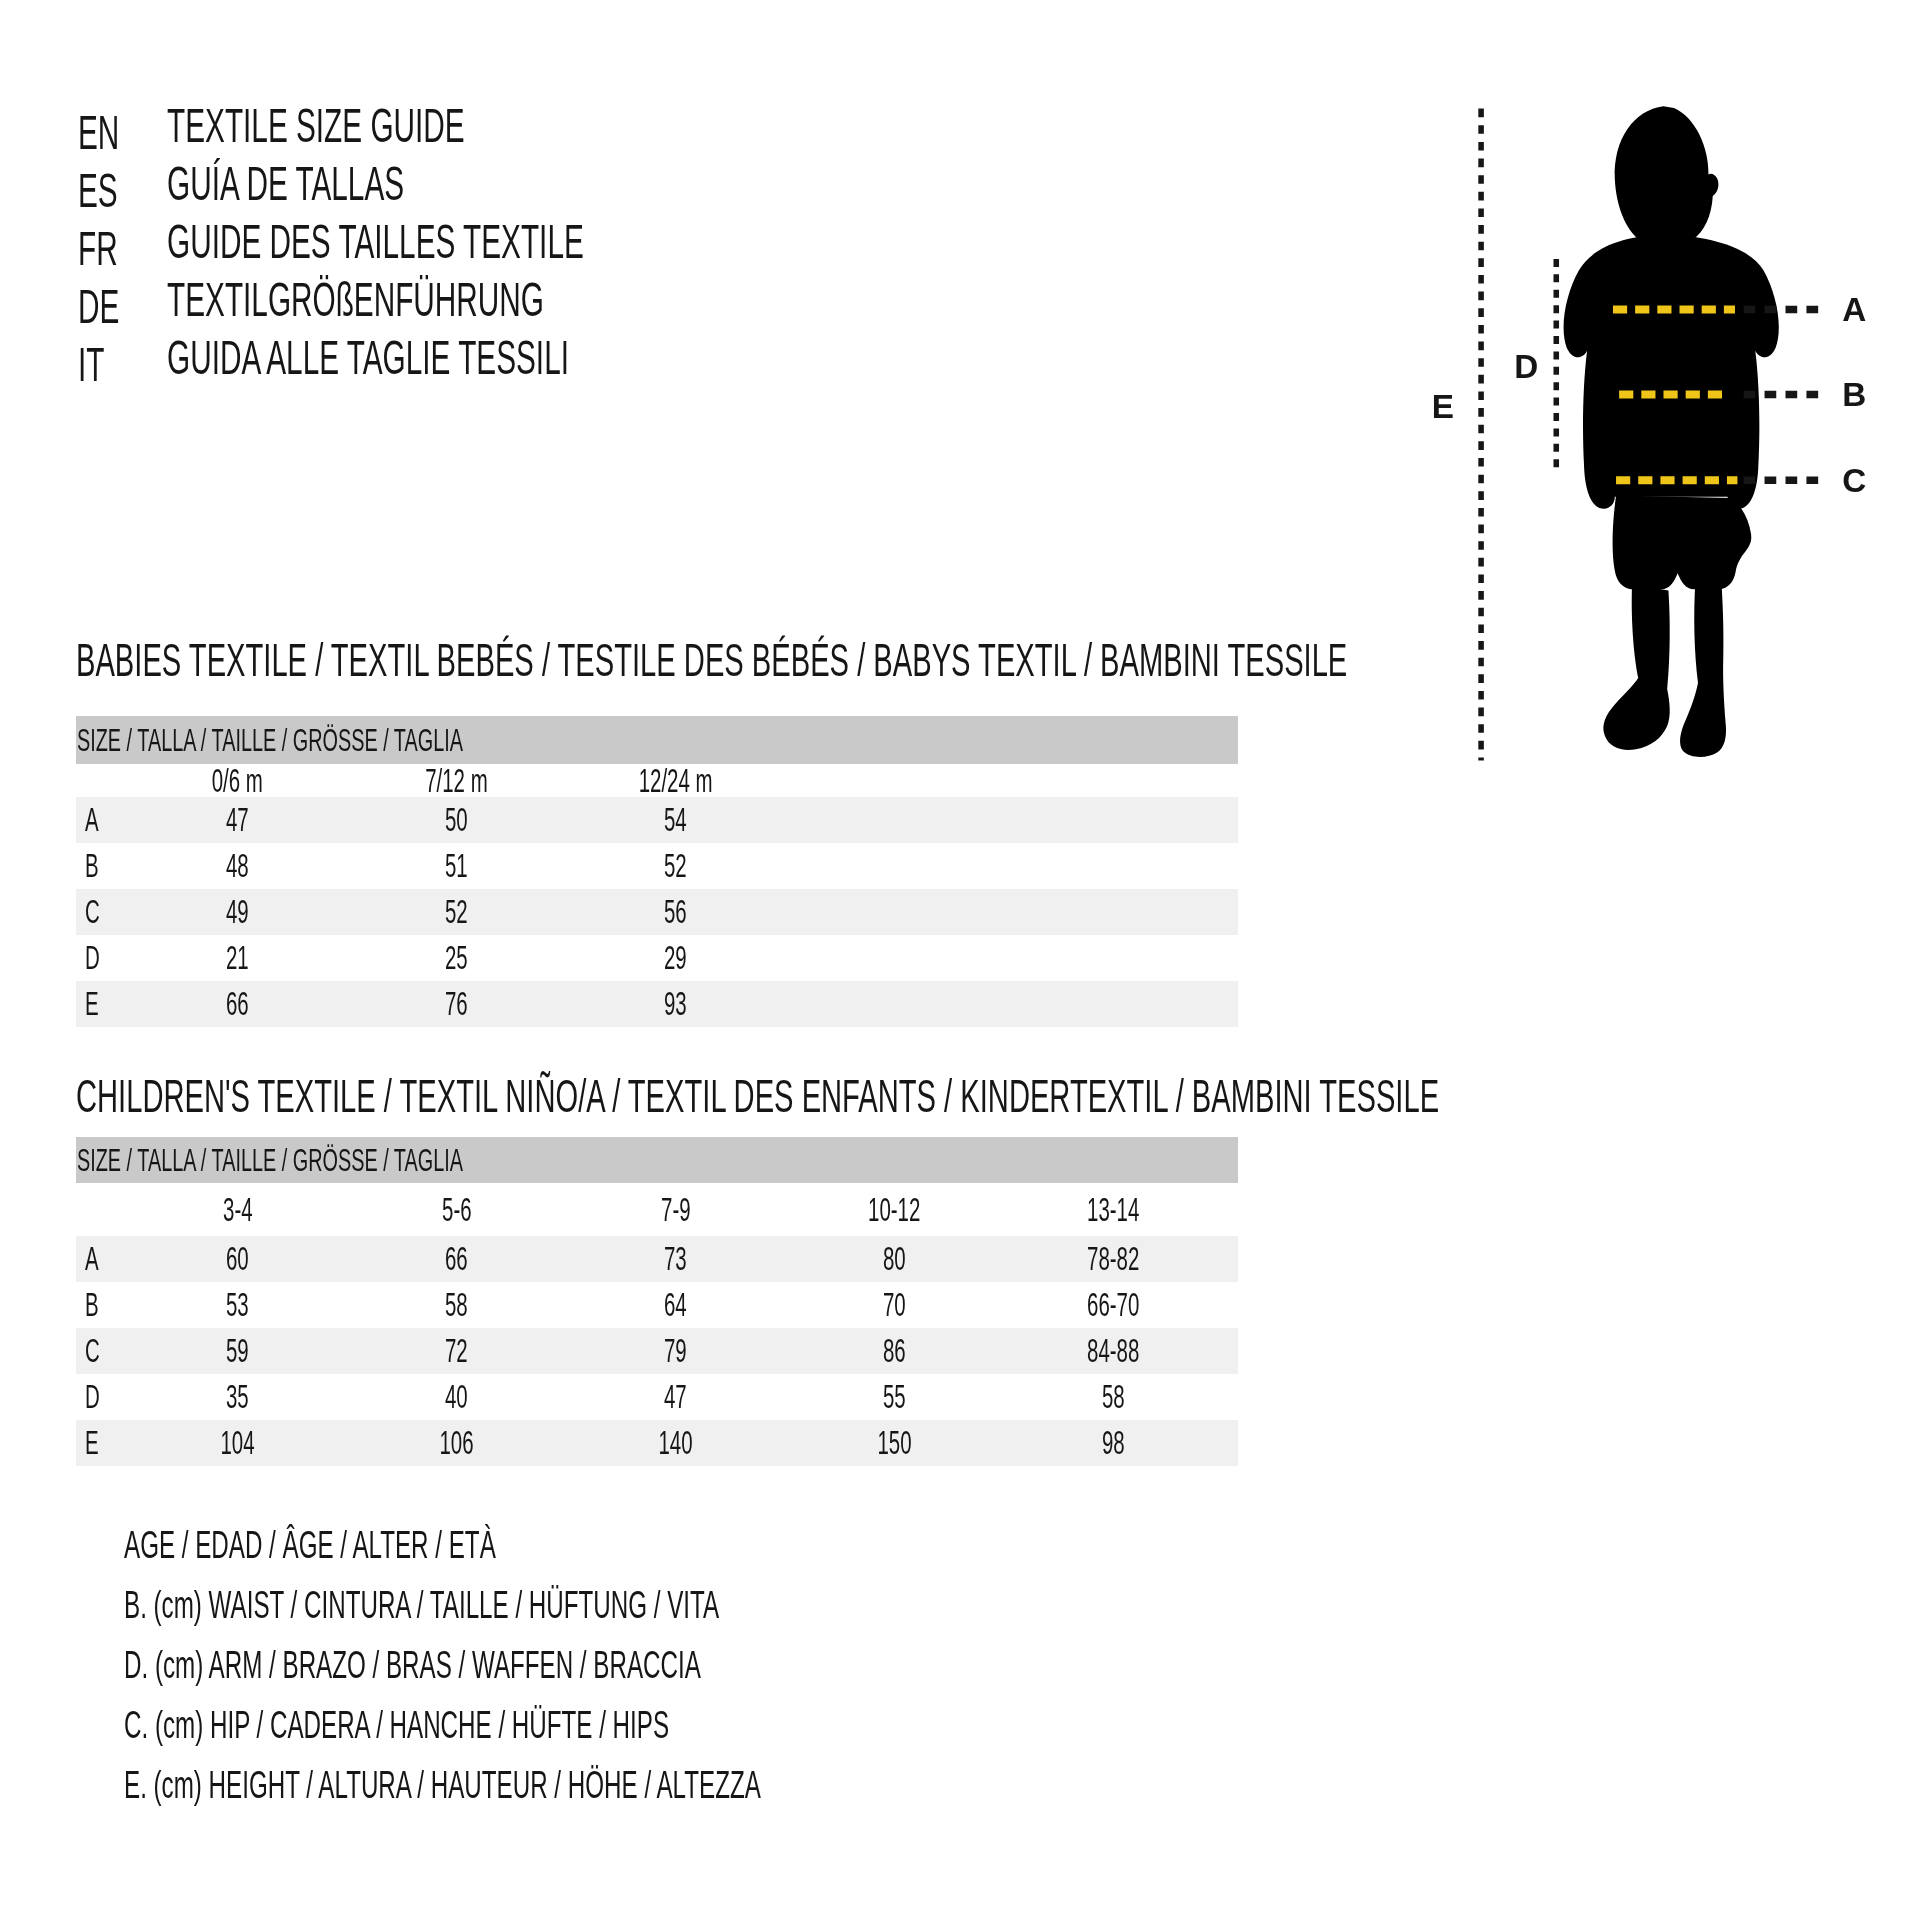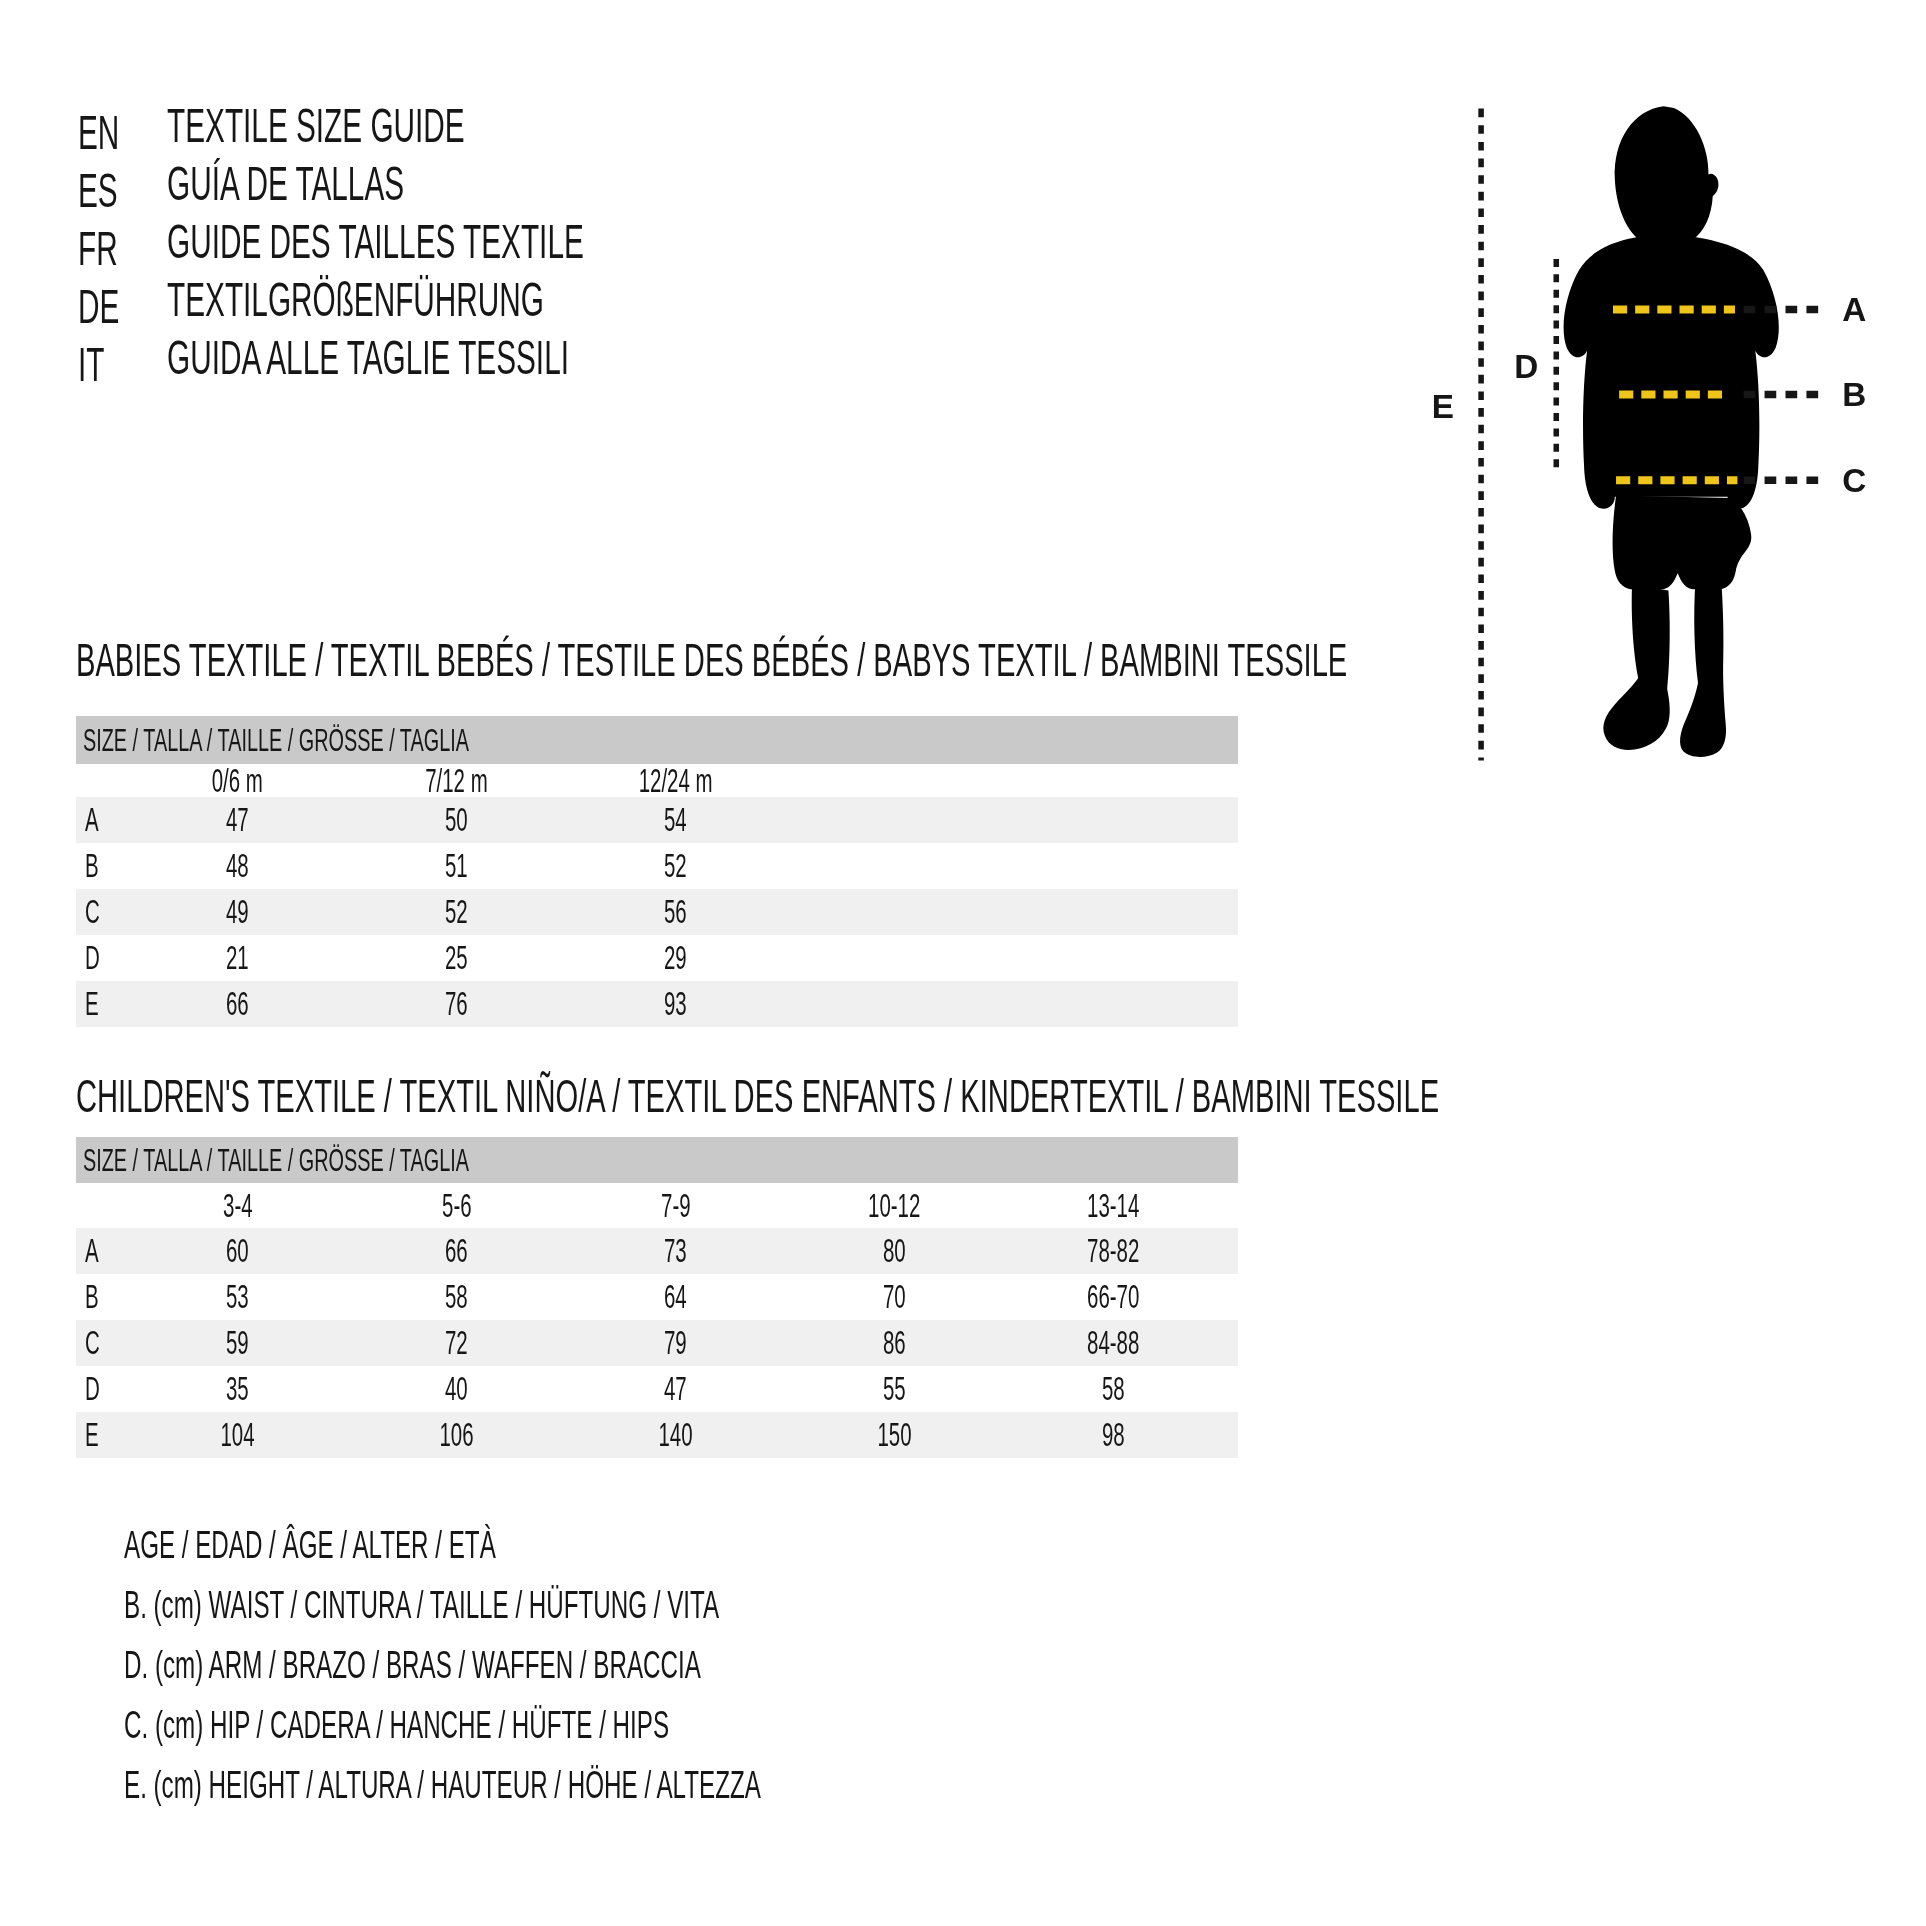--- a/index.html
+++ b/index.html
@@ -15,21 +15,21 @@
   .lang{position:absolute;left:78px;top:97px;}
   .lang-row{position:relative;height:58px;font-size:48px;}
   .lang-code{position:absolute;left:0;top:7px;line-height:58px;}
   .lang-title{position:absolute;left:89px;top:0;line-height:58px;text-decoration:underline;}
 
   
   .sec-title{position:absolute;left:76px;font-size:47px;line-height:47px;}
 
   
   .tbl{position:absolute;left:76px;width:1162px;}
-  .tbl-bar{background:#c9c9c9;display:flex;align-items:center;padding-left:7px;font-size:32px;}
+  .tbl-bar{background:#c9c9c9;display:flex;align-items:center;padding-left:1px;font-size:32px;}
   .tbl-cols,.tbl-row{display:flex;align-items:center;font-size:33px;}
   .tbl-row{height:46px;}
   .stripe{background:#f0f0f0;}
   .t-label{width:52px;padding-left:8.6px;box-sizing:border-box;}
   .cell{width:219px;display:flex;justify-content:center;}
 
   
   .legend{position:absolute;left:76px;top:1515px;margin-left:48px;}
   .legend-line{height:60px;line-height:60px;font-size:39px;}
 
@@ -174,21 +174,21 @@
         </div>
     </div>
   </div>
 
   <div class="sec-title" style="top:1072px;"><span class="cond">CHILDREN'S TEXTILE / TEXTIL NIÑO/A / TEXTIL DES ENFANTS / KINDERTEXTIL / BAMBINI TESSILE</span></div>
 
   <div class="tbl" style="top:1137px;">
     <div class="tbl-bar" style="height:46px;">
       <span class="cond">SIZE / TALLA / TAILLE / GRÖSSE / TAGLIA</span>
     </div>
-    <div class="tbl-cols" style="height:45px;">
+    <div class="tbl-cols" style="height:53px;">
       <div class="t-label"></div>
       <div class="cell">
           <span class="cond ctr">3-4</span>
         </div>
       <div class="cell">
           <span class="cond ctr">5-6</span>
         </div>
       <div class="cell">
           <span class="cond ctr">7-9</span>
         </div>

